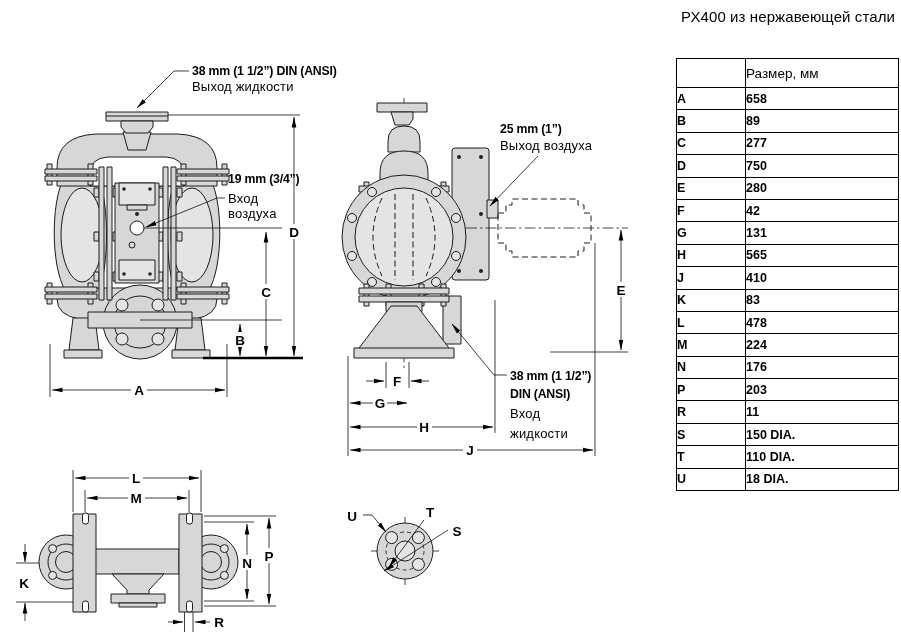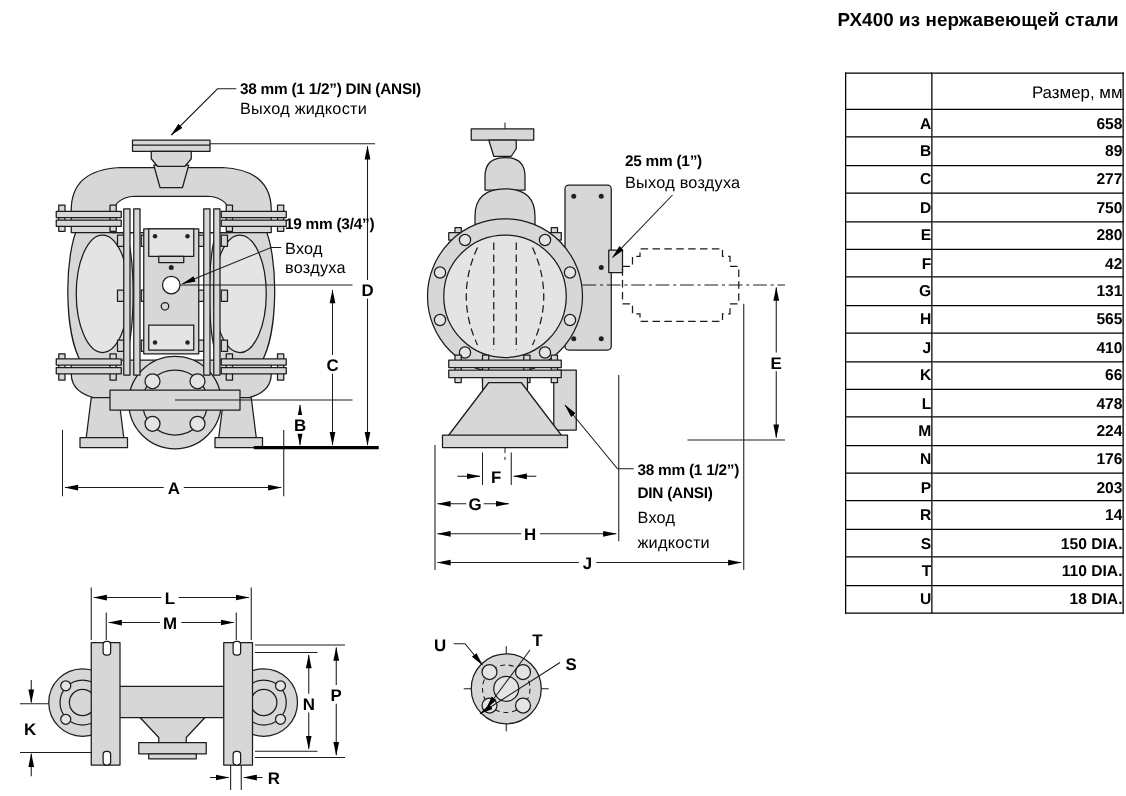--- a/index.html
+++ b/index.html
@@ -1,20 +1,20 @@
 <!DOCTYPE html>
 <html><head>
 <meta charset="utf-8">
 <style>
   html,body{margin:0;padding:0;background:#fff}
   .canvas{position:relative;width:901px;height:637px;background:#fff;overflow:hidden;
           font-family:"Liberation Sans",sans-serif;color:#000}
-  .title{position:absolute;top:8px;right:6px;font-size:15px;font-weight:bold;letter-spacing:.1px;white-space:nowrap}
+  .title{position:absolute;top:8px;right:6px;font-size:15px;font-weight:normal;letter-spacing:.1px;white-space:nowrap}
   .dims-table{position:absolute;left:676px;top:58px;width:221px;border-collapse:collapse;table-layout:fixed}
-  .dims-table td{border:1px solid #000;text-align:right;vertical-align:middle;padding:0;
+  .dims-table td{border:1px solid #000;text-align:left;vertical-align:middle;padding:0;
                  font-size:12.5px;font-weight:bold;height:21.4px;overflow:hidden}
   .dims-table tr.hrow td{height:28px;font-size:13.5px;font-weight:normal}
   .dims-table td.c1{width:68px}
   .dims-table td.c2{width:152px}
   .dims-table tr.frow td{font-weight:bold}
   svg.drawing{position:absolute;left:0;top:0}
   .part{fill:#d7d7d7;stroke:#1c1c1c;stroke-width:1;stroke-linejoin:round}
   .part2{fill:#e4e4e4;stroke:#1c1c1c;stroke-width:1;stroke-linejoin:round}
   .wht{fill:#fff;stroke:#1c1c1c;stroke-width:1}
   .ln{fill:none;stroke:#1c1c1c;stroke-width:1}
@@ -373,41 +373,41 @@
   <tr>
           <td class="c1">H</td>
           <td class="c2">565</td>
         </tr>
   <tr>
           <td class="c1">J</td>
           <td class="c2">410</td>
         </tr>
   <tr>
           <td class="c1">K</td>
-          <td class="c2">66</td>
+          <td class="c2">83</td>
         </tr>
   <tr>
           <td class="c1">L</td>
           <td class="c2">478</td>
         </tr>
   <tr>
           <td class="c1">M</td>
           <td class="c2">224</td>
         </tr>
   <tr>
           <td class="c1">N</td>
           <td class="c2">176</td>
         </tr>
   <tr>
           <td class="c1">P</td>
           <td class="c2">203</td>
         </tr>
   <tr>
           <td class="c1">R</td>
-          <td class="c2">14</td>
+          <td class="c2">11</td>
         </tr>
   <tr>
           <td class="c1">S</td>
           <td class="c2">150 DIA.</td>
         </tr>
   <tr>
           <td class="c1">T</td>
           <td class="c2">110 DIA.</td>
         </tr>
   <tr>

